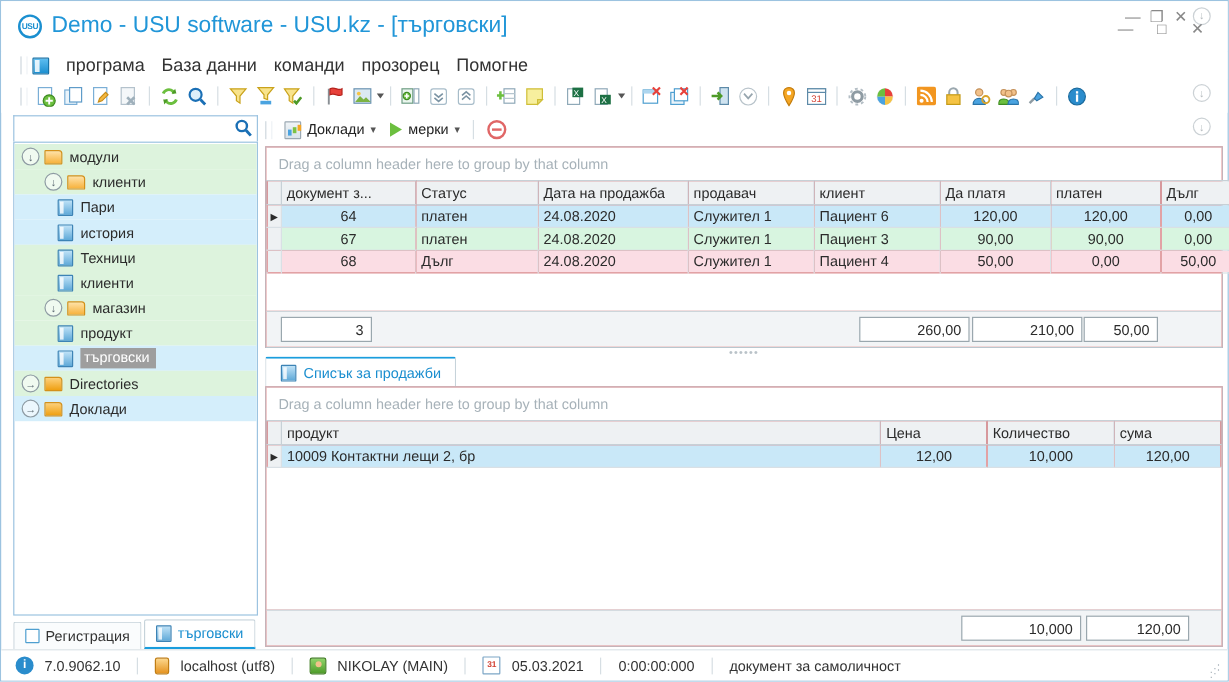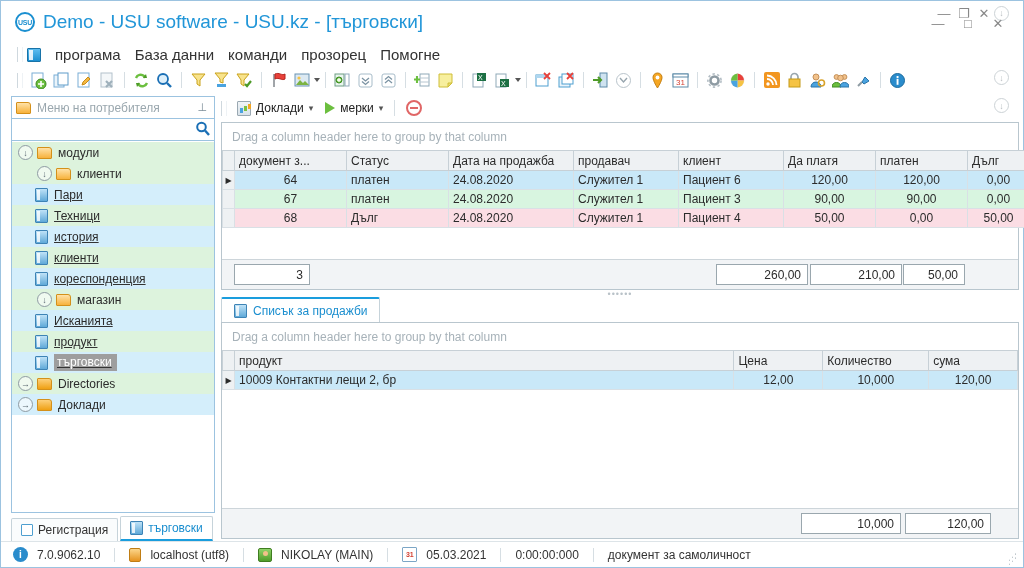--- a/index.html
+++ b/index.html
@@ -141,21 +141,21 @@
   .doc-ico {
     width:13px;height:14px;flex:0 0 13px;margin-right:6px;
     background:linear-gradient(#bfe2f7,#5fa9d8);
     border:1px solid #3d83b5; border-radius:1px; position:relative;
   }
   .doc-ico:after{content:"";position:absolute;left:1px;top:1px;bottom:1px;width:3px;background:#fff;opacity:.8;}
   .tlabel { color:#2b2b2b; }
   .tlabel.sel { background:#9e9e9e; color:#fff; padding:1px 5px 2px 3px; }
   .ind0 { padding-left:6px; }
   .ind1 { padding-left:25px; }
-  .ind2 { padding-left:23px;text-decoration:underline; }
+  .ind2 { padding-left:36px; }
 
   .sb-tabs { height:26px; flex:0 0 26px; display:flex; align-items:flex-end; margin-top:2px;}
   .sbtab {
     height:23px; display:flex; align-items:center; gap:5px;
     padding:0 9px; font-size:12px; cursor:pointer;
     border:1px solid #c6d3da; border-bottom:none; background:#fafcfd;
     color:#333; border-radius:2px 2px 0 0; margin-right:2px;
   }
   .sbtab.active { background:#fff; border-color:#c6d3da; border-bottom:2px solid #1a9ddd; color:#1a8ecf; height:25px;}
   .sq-ico { width:12px;height:12px;border:1px solid #4e9fd0;background:#fff;border-radius:1px; }
@@ -550,25 +550,20 @@
     </div>
 
     <div class="win-btns" style="top:4px;right:14px;">
       <div class="exp" style="margin:0;opacity:.45;">↓</div>
     </div>
   </div>
 
   <div class="body-area">
 
     <div class="sidebar">
-      <div class="sb-head">
-        <div class="folder-ico open"></div>
-        <div class="sb-head-label">Меню на потребителя</div>
-        <div class="pin-ico">⊥</div>
-      </div>
       <div class="sb-search">
         <input type="text" placeholder="" style="">
         <div class="search-ico">
           <svg width="15" height="15">
               <circle cx="6.5" cy="6" r="4.3" fill="none" stroke="#1a6fb5" stroke-width="2"></circle>
               <path d="M10 9.5l4 4.5" stroke="#1a6fb5" stroke-width="2.4"></path>
             </svg>
         </div>
       </div>
       <div class="tree" id="tree">
@@ -579,44 +574,36 @@
           </div>
           <div class="trow g ind1">
             <div class="exp">↓</div>
             <div class="folder-ico open"></div>
             <span class="tlabel">клиенти</span>
           </div>
           <div class="trow b ind2">
             <div class="doc-ico"></div>
             <span class="tlabel">Пари</span>
           </div>
+          <div class="trow b ind2">
+            <div class="doc-ico"></div>
+            <span class="tlabel">история</span>
+          </div>
           <div class="trow g ind2">
             <div class="doc-ico"></div>
             <span class="tlabel">Техници</span>
           </div>
-          <div class="trow b ind2">
-            <div class="doc-ico"></div>
-            <span class="tlabel">история</span>
-          </div>
           <div class="trow g ind2">
             <div class="doc-ico"></div>
             <span class="tlabel">клиенти</span>
-          </div>
-          <div class="trow b ind2">
-            <div class="doc-ico"></div>
-            <span class="tlabel">кореспонденция</span>
           </div>
           <div class="trow g ind1">
             <div class="exp">↓</div>
             <div class="folder-ico open"></div>
             <span class="tlabel">магазин</span>
-          </div>
-          <div class="trow b ind2">
-            <div class="doc-ico"></div>
-            <span class="tlabel">Исканията</span>
           </div>
           <div class="trow g ind2">
             <div class="doc-ico"></div>
             <span class="tlabel">продукт</span>
           </div>
           <div class="trow b ind2">
             <div class="doc-ico"></div>
             <span class="tlabel sel">търговски</span>
           </div>
           <div class="trow g ind0">

